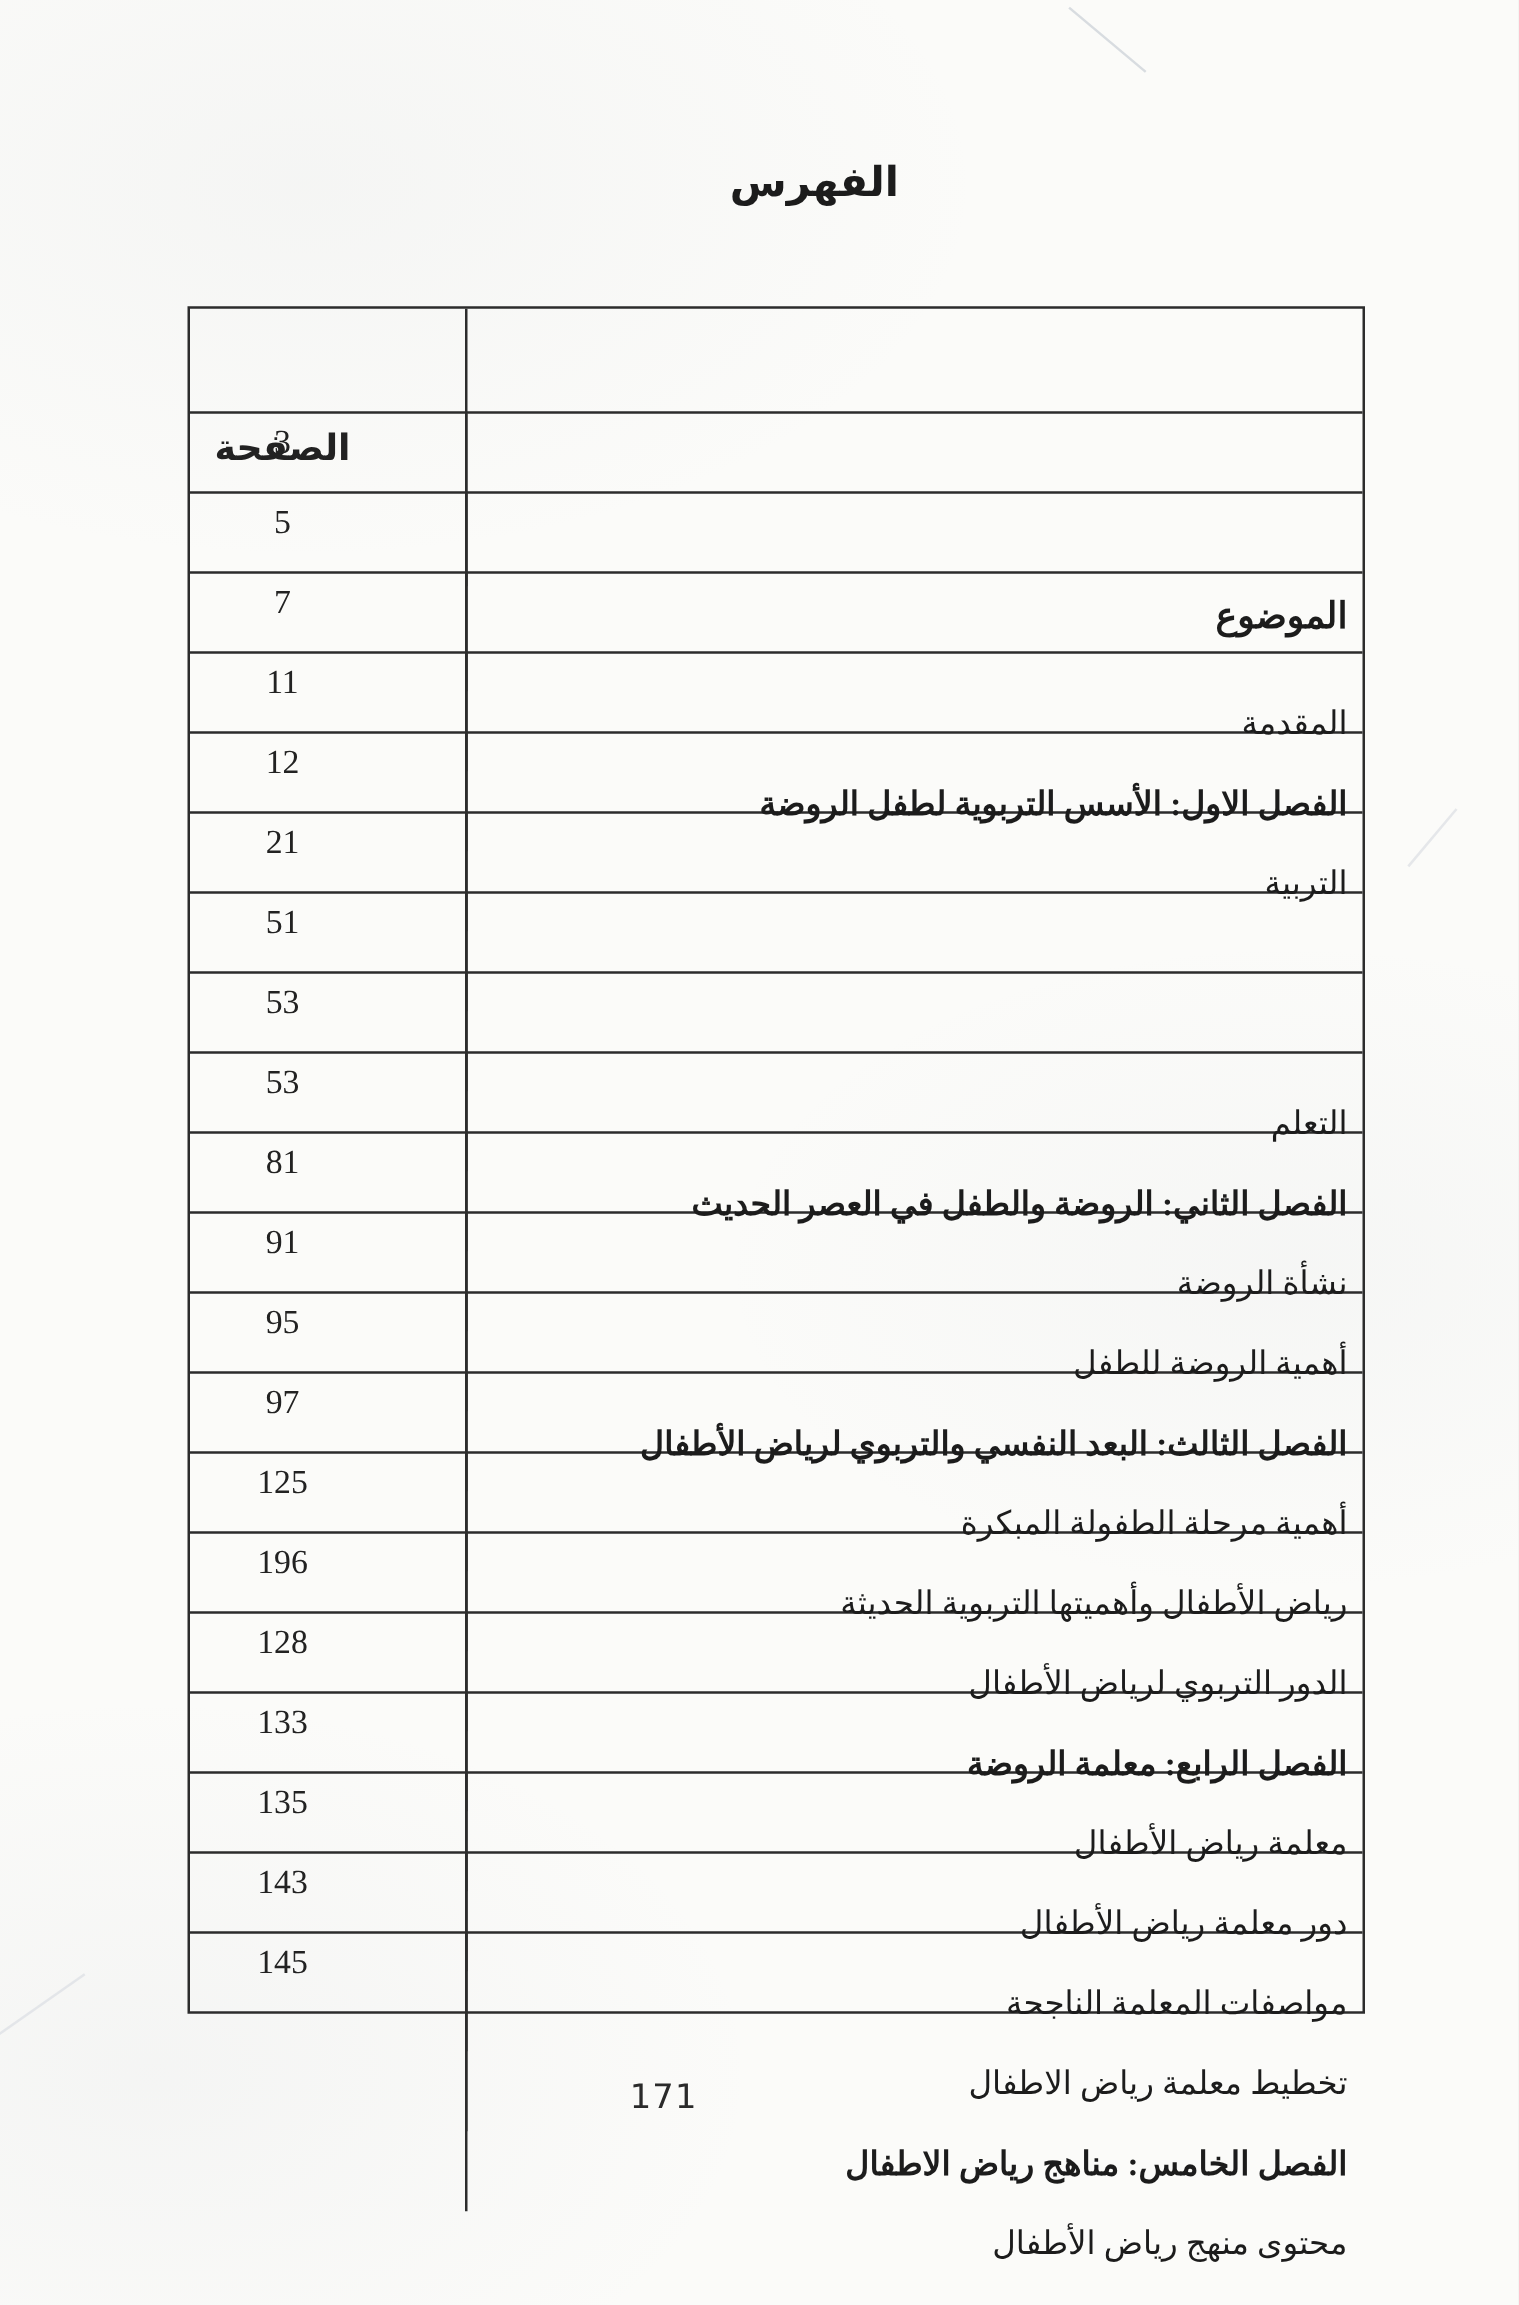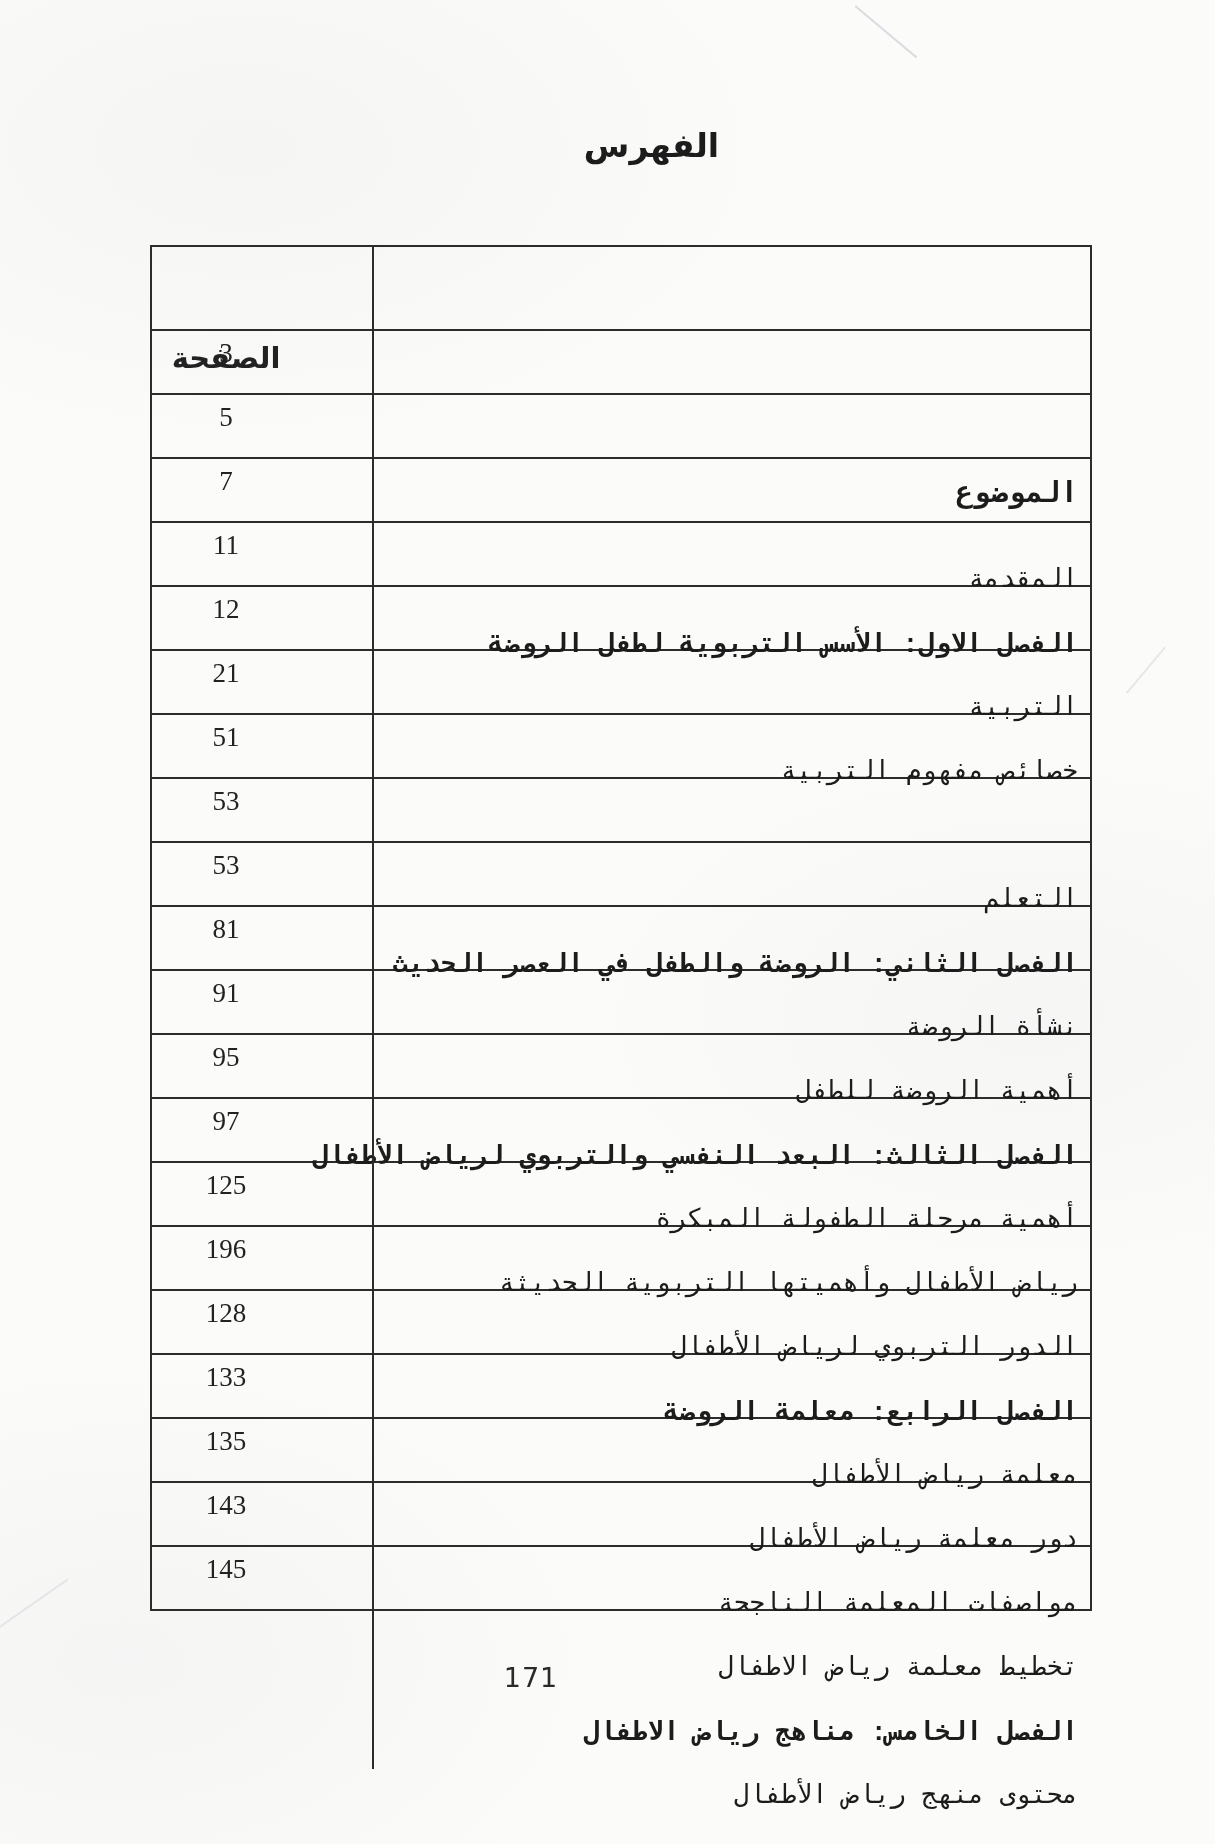--- a/index.html
+++ b/index.html
@@ -76,21 +76,21 @@
     align-items: center;
     padding-top: 0;
     direction: rtl;
   }
   .subject-cell {
     flex: 1 1 auto;
     direction: rtl;
     justify-content: flex-start; 
     padding-right: 12px;
     padding-left: 2px;
-    font-family: Liberation Mono, monospace;
+    font-family: Liberation Serif, serif;
     font-size: 26px;
     padding-top: 10px;
     border-radius: 23px;
   }
   .row.header .subject-cell {
     font-weight: bold;
     font-size: 29px;
     padding-top: 6px;
   }
   .row.chapter .subject-cell {
@@ -135,21 +135,20 @@
         <div class="row chapter">
           <div class="cell page-cell">5</div>
           <div class="cell subject-cell" dir="rtl">الفصل الاول: الأسس التربوية لطفل الروضة</div>
         </div>
         <div class="row">
           <div class="cell page-cell">7</div>
           <div class="cell subject-cell" dir="rtl">التربية</div>
         </div>
         <div class="row">
           <div class="cell page-cell">11</div>
-          <div class="cell subject-cell" dir="rtl">خصائص مفهوم التربية</div>
         </div>
         <div class="row">
           <div class="cell page-cell">12</div>
         </div>
         <div class="row">
           <div class="cell page-cell">21</div>
           <div class="cell subject-cell" dir="rtl">التعلم</div>
         </div>
         <div class="row chapter">
           <div class="cell page-cell">51</div>

